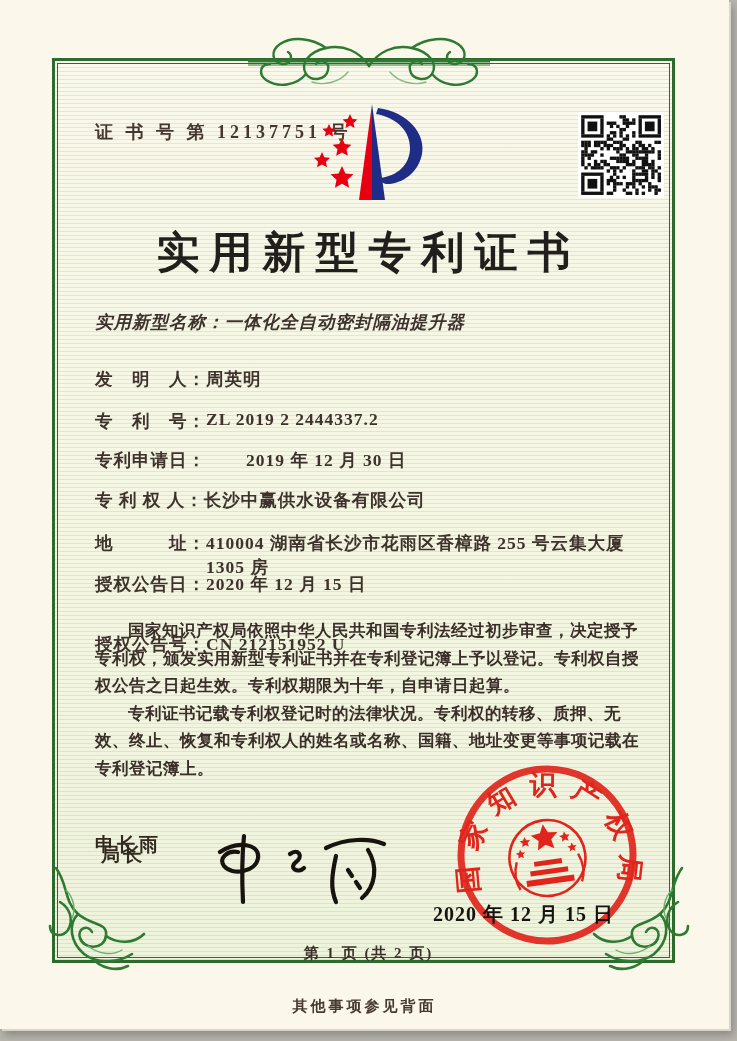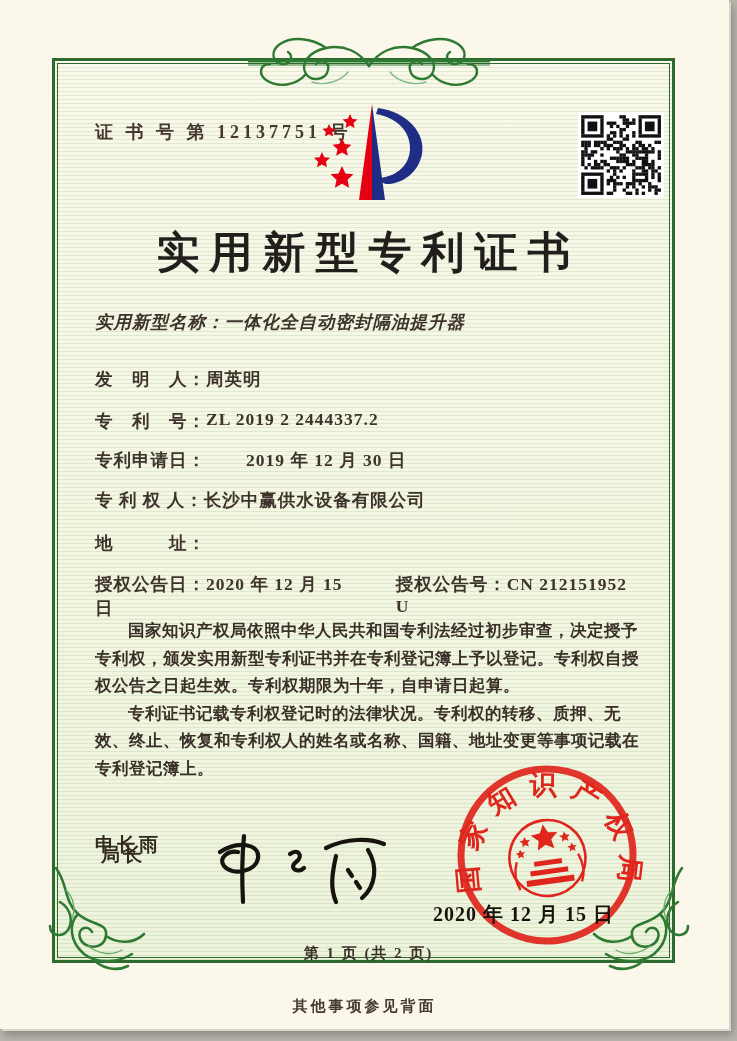--- a/index.html
+++ b/index.html
@@ -35,21 +35,21 @@
   .title {
     left:0; top:208px; width:737px; text-align:center;
     font-size:43px; font-weight:bold; letter-spacing:10px; color:#211e1c;margin-top:16px;
   }
   .field-row {
     left:95px; width:545px; display:flex; align-items:flex-start;
     font-size:17.5px; color:#3e332c; letter-spacing:1px; font-weight:bold;
   }
   .field-row .lab { flex:0 0 auto; white-space:pre; }
   .field-row .val { flex:1 1 auto; }
-  .row-split { display:flex; justify-content:flex-start; gap:36px; }
+  .row-split { display:flex; justify-content:flex-start; gap:36px;flex-direction:column; }
   .paras {
     left:95px; top:617px; width:548px;
     font-size:16.5px; line-height:27.5px; color:#3a2f28; letter-spacing:.5px; font-weight:bold;
   }
   .paras p { text-indent:2em; }
   .sig-title { left:95px; top:842px; font-size:19px; color:#32291f; font-weight:bold; letter-spacing:3px;margin-left:6px; }
   .sig-name  { left:95px; top:832px; font-size:19px; color:#32291f; font-weight:bold; letter-spacing:3px; }
   .seal-date {
     left:433px; top:901px; font-size:20px; font-weight:bold; color:#17130f;
     letter-spacing:1px; z-index:5;
@@ -384,20 +384,21 @@
   <div class="abs field-row" style="top:448px;gap:40px;">
     <span class="lab">专利申请日：</span>
     <span class="val">2019 年 12 月 30 日</span>
   </div>
   <div class="abs field-row" style="top:488px;">
     <span class="lab">专 利 权 人：</span>
     <span class="val">长沙中赢供水设备有限公司</span>
   </div>
   <div class="abs field-row" style="top:531px;">
     <span class="lab">地　　　址：</span>
+    <span class="val">410004 湖南省长沙市花雨区香樟路 255 号云集大厦 1305 房</span>
   </div>
   <div class="abs field-row row-split" style="top:572px;">
     <span>
       <span class="lab">授权公告日：</span><span class="val">2020 年 12 月 15 日</span>
     </span>
     <span>
       <span class="lab">授权公告号：</span><span class="val">CN 212151952 U</span>
     </span>
   </div>
 

